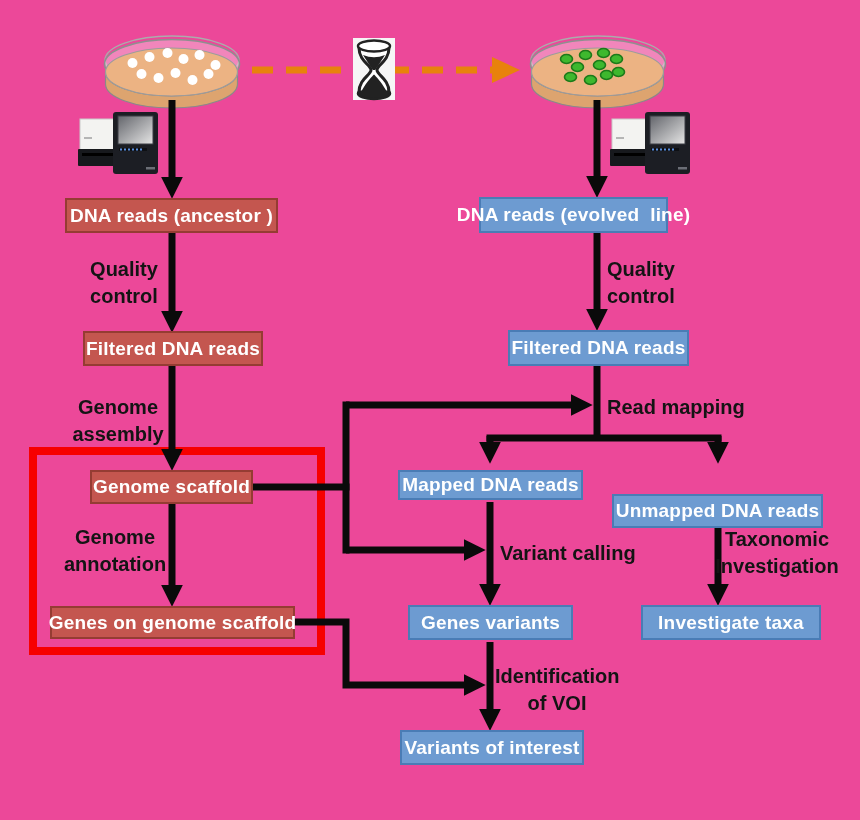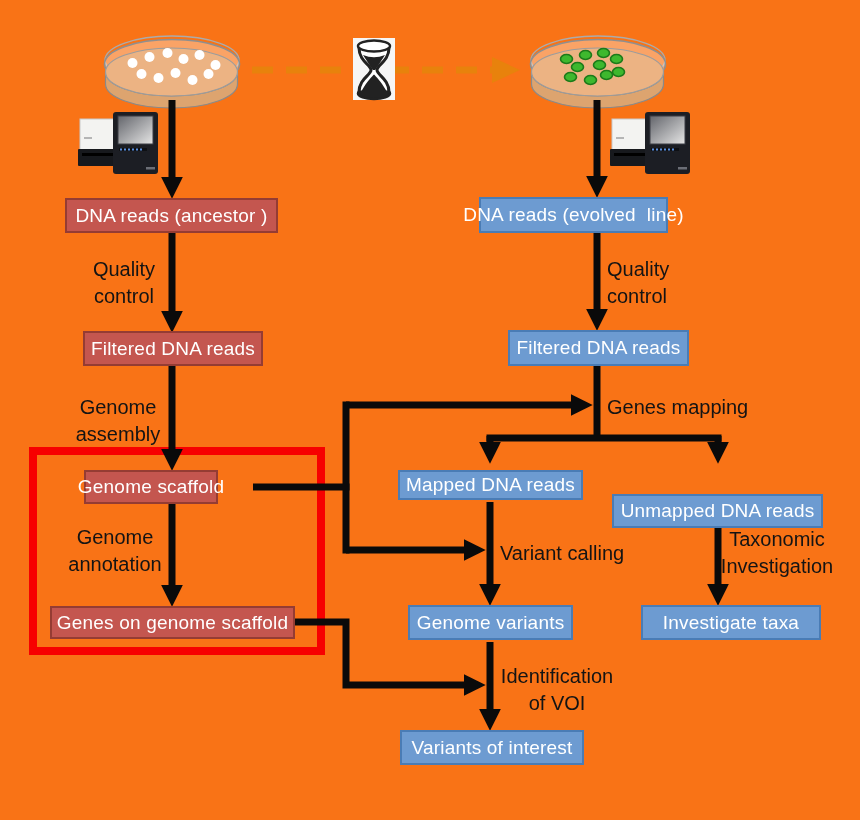--- a/index.html
+++ b/index.html
@@ -1,36 +1,36 @@
 <!DOCTYPE html>
 <html><head>
 <meta charset="utf-8">
 <style>
   html,body{margin:0;padding:0;}
   .stage{
-    position:relative;width:860px;height:820px;background:#f97316;
-    overflow:hidden;font-family:"Liberation Sans",sans-serif;
+    position:relative;width:860px;height:820px;background:#ec4899;
+    overflow:hidden;font-family:"Liberation Sans",sans-serif;font-weight:bold;
   }
   .layer{position:absolute;left:0;top:0;}
   .node{
     position:absolute;display:flex;align-items:center;justify-content:center;
     box-sizing:border-box;border:2px solid;color:#fff;font-size:19px;
     white-space:pre;text-align:center;letter-spacing:0.2px;
   }
   .red{background:#c4564f;border-color:#953c33;}
   .blue{background:#6d9bd1;border-color:#4a7cb5;}
   .elabel{
     position:absolute;color:#141414;font-size:20px;line-height:27px;
     white-space:pre-line;
   }
   .tc{text-align:center;} .tl{text-align:left;}
   
   .p-dna-ancestor{left:65px;top:198px;width:213px;height:35px}
   .p-filtered-left{left:83px;top:331px;width:180px;height:35px}
-  .p-genome-scaffold{left:84px;top:470px;width:134px;height:34px}
+  .p-genome-scaffold{left:90px;top:470px;width:163px;height:34px}
   .p-genes{left:50px;top:606px;width:245px;height:33px}
   .p-dna-evolved{left:479px;top:197px;width:189px;height:36px}
   .p-filtered-right{left:508px;top:330px;width:181px;height:36px}
   .p-mapped{left:398px;top:470px;width:185px;height:30px}
   .p-unmapped{left:612px;top:494px;width:211px;height:34px}
   .p-genome-variants{left:408px;top:605px;width:165px;height:35px}
   .p-investigate{left:641px;top:605px;width:180px;height:35px}
   .p-voi{left:400px;top:730px;width:184px;height:35px}
   
   .p-quality-left{left:83px;top:256px;width:82px}
@@ -155,32 +155,32 @@
   </svg>
 
   <div class="node red p-dna-ancestor">DNA reads (ancestor )</div>
   <div class="node red p-filtered-left">Filtered DNA reads</div>
   <div class="node red p-genome-scaffold">Genome scaffold</div>
   <div class="node red p-genes">Genes on genome scaffold</div>
   <div class="node blue p-dna-evolved">DNA reads (evolved  line)</div>
   <div class="node blue p-filtered-right">Filtered DNA reads</div>
   <div class="node blue p-mapped">Mapped DNA reads</div>
   <div class="node blue p-unmapped">Unmapped DNA reads</div>
-  <div class="node blue p-genome-variants">Genome variants</div>
+  <div class="node blue p-genome-variants">Genes variants</div>
   <div class="node blue p-investigate">Investigate taxa</div>
   <div class="node blue p-voi">Variants of interest</div>
 
   <div class="elabel tc p-quality-left">Quality
 control</div>
   <div class="elabel tc p-assembly">Genome
 assembly</div>
   <div class="elabel tc p-annotation">Genome
 annotation</div>
   <div class="elabel tl p-quality-right">Quality
 control</div>
-  <div class="elabel tl p-read-mapping">Genes mapping</div>
+  <div class="elabel tl p-read-mapping">Read mapping</div>
   <div class="elabel tl p-variant-calling">Variant calling</div>
   <div class="elabel tc p-taxonomic">Taxonomic
 Investigation</div>
   <div class="elabel tc p-identification">Identification
 of VOI</div>
 
 </div>
 
 </body></html>

